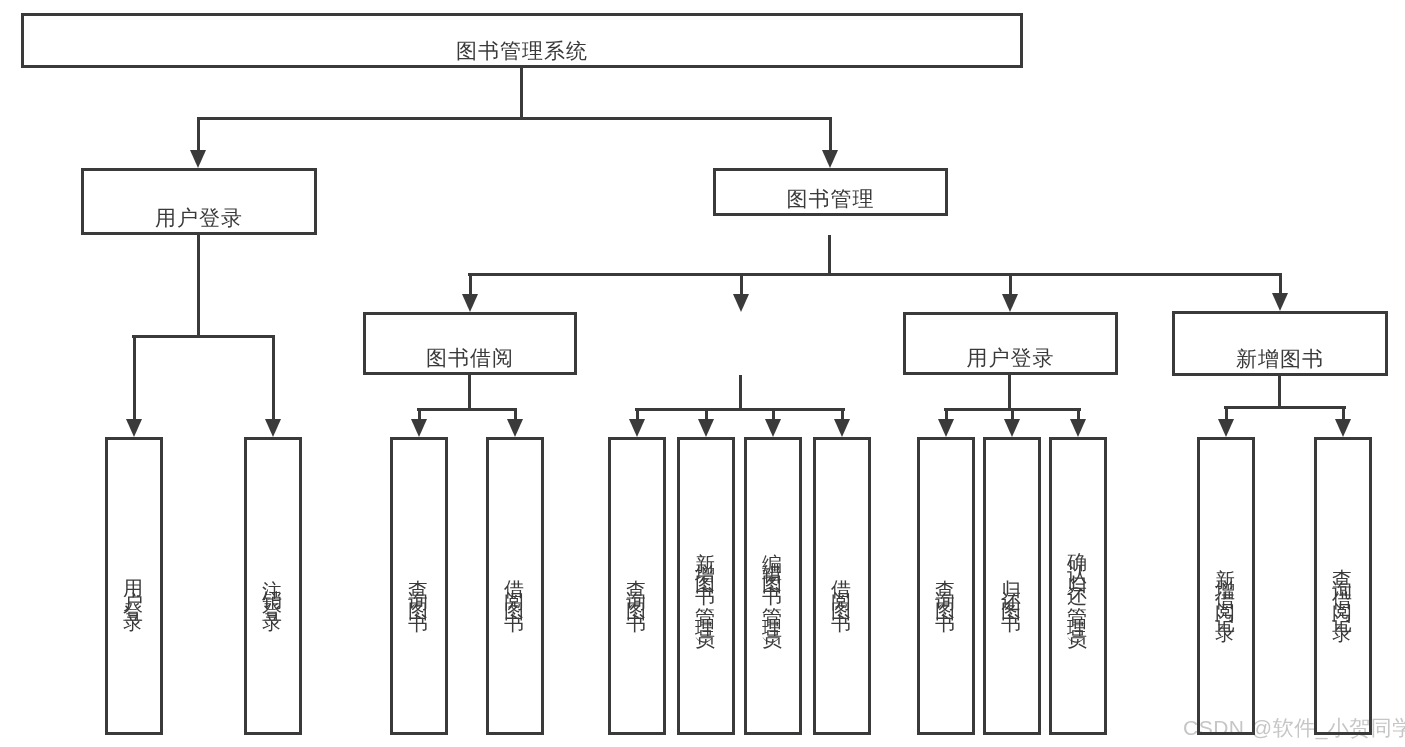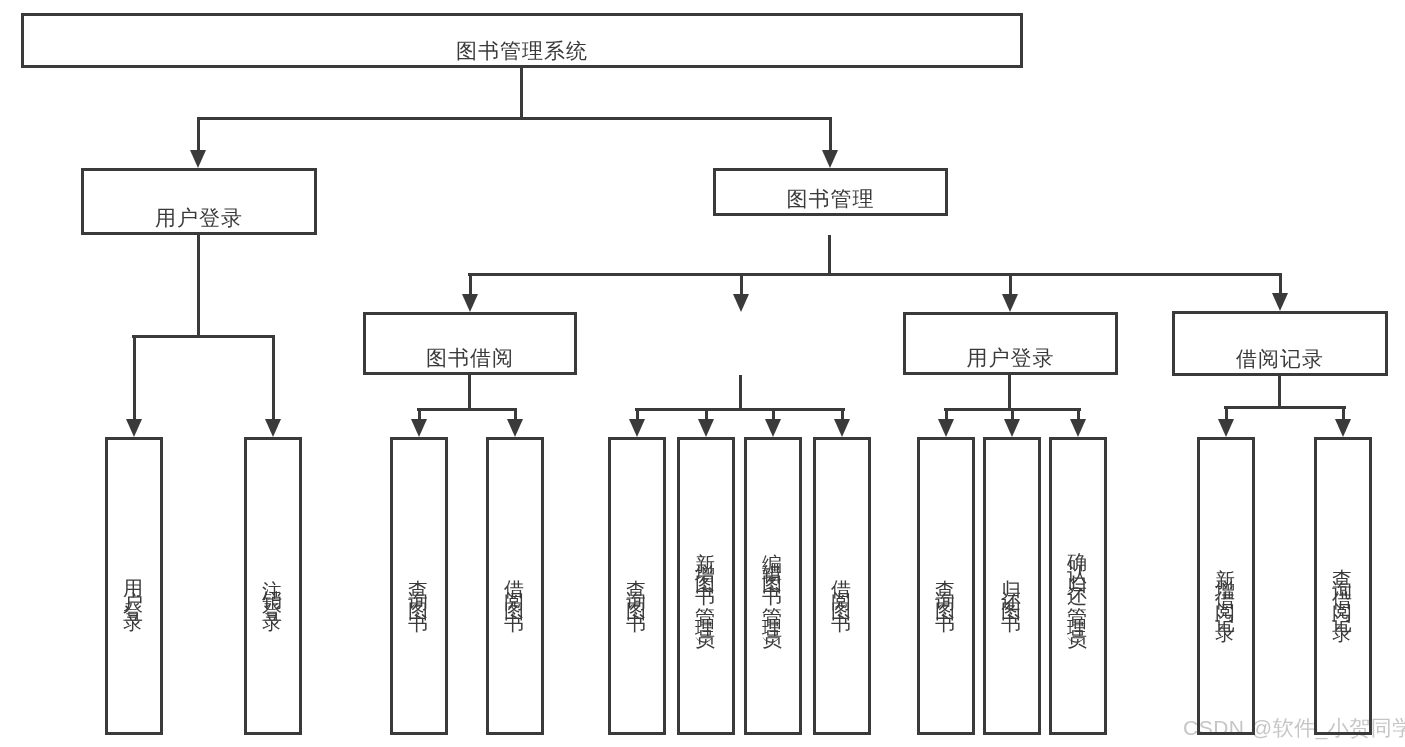--- a/index.html
+++ b/index.html
@@ -98,21 +98,21 @@
   <div class="down-arrow" style="left:1002px;top:273px;height:39px;"></div>
   <div class="down-arrow" style="left:1272px;top:273px;height:38px;"></div>
 
   <div class="node hnode" style="left:363px;top:312px;width:214px;height:63px;">
     <span>图书借阅</span>
   </div>
   <div class="node hnode" style="left:903px;top:312px;width:215px;height:63px;">
     <span>用户登录</span>
   </div>
   <div class="node hnode" style="left:1172px;top:311px;width:216px;height:65px;">
-    <span>借阅记录</span>
+    <span>新增图书</span>
   </div>
 
   <div class="vline" style="left:468px;top:375px;height:33px;"></div>
   <div class="hline" style="left:417px;top:408px;width:100px;"></div>
   <div class="down-arrow" style="left:411px;top:408px;height:29px;"></div>
   <div class="down-arrow" style="left:507px;top:408px;height:29px;"></div>
 
   <div class="vline" style="left:739px;top:375px;height:33px;"></div>
   <div class="hline" style="left:635px;top:408px;width:210px;"></div>
   <div class="down-arrow" style="left:629px;top:408px;height:29px;"></div>

